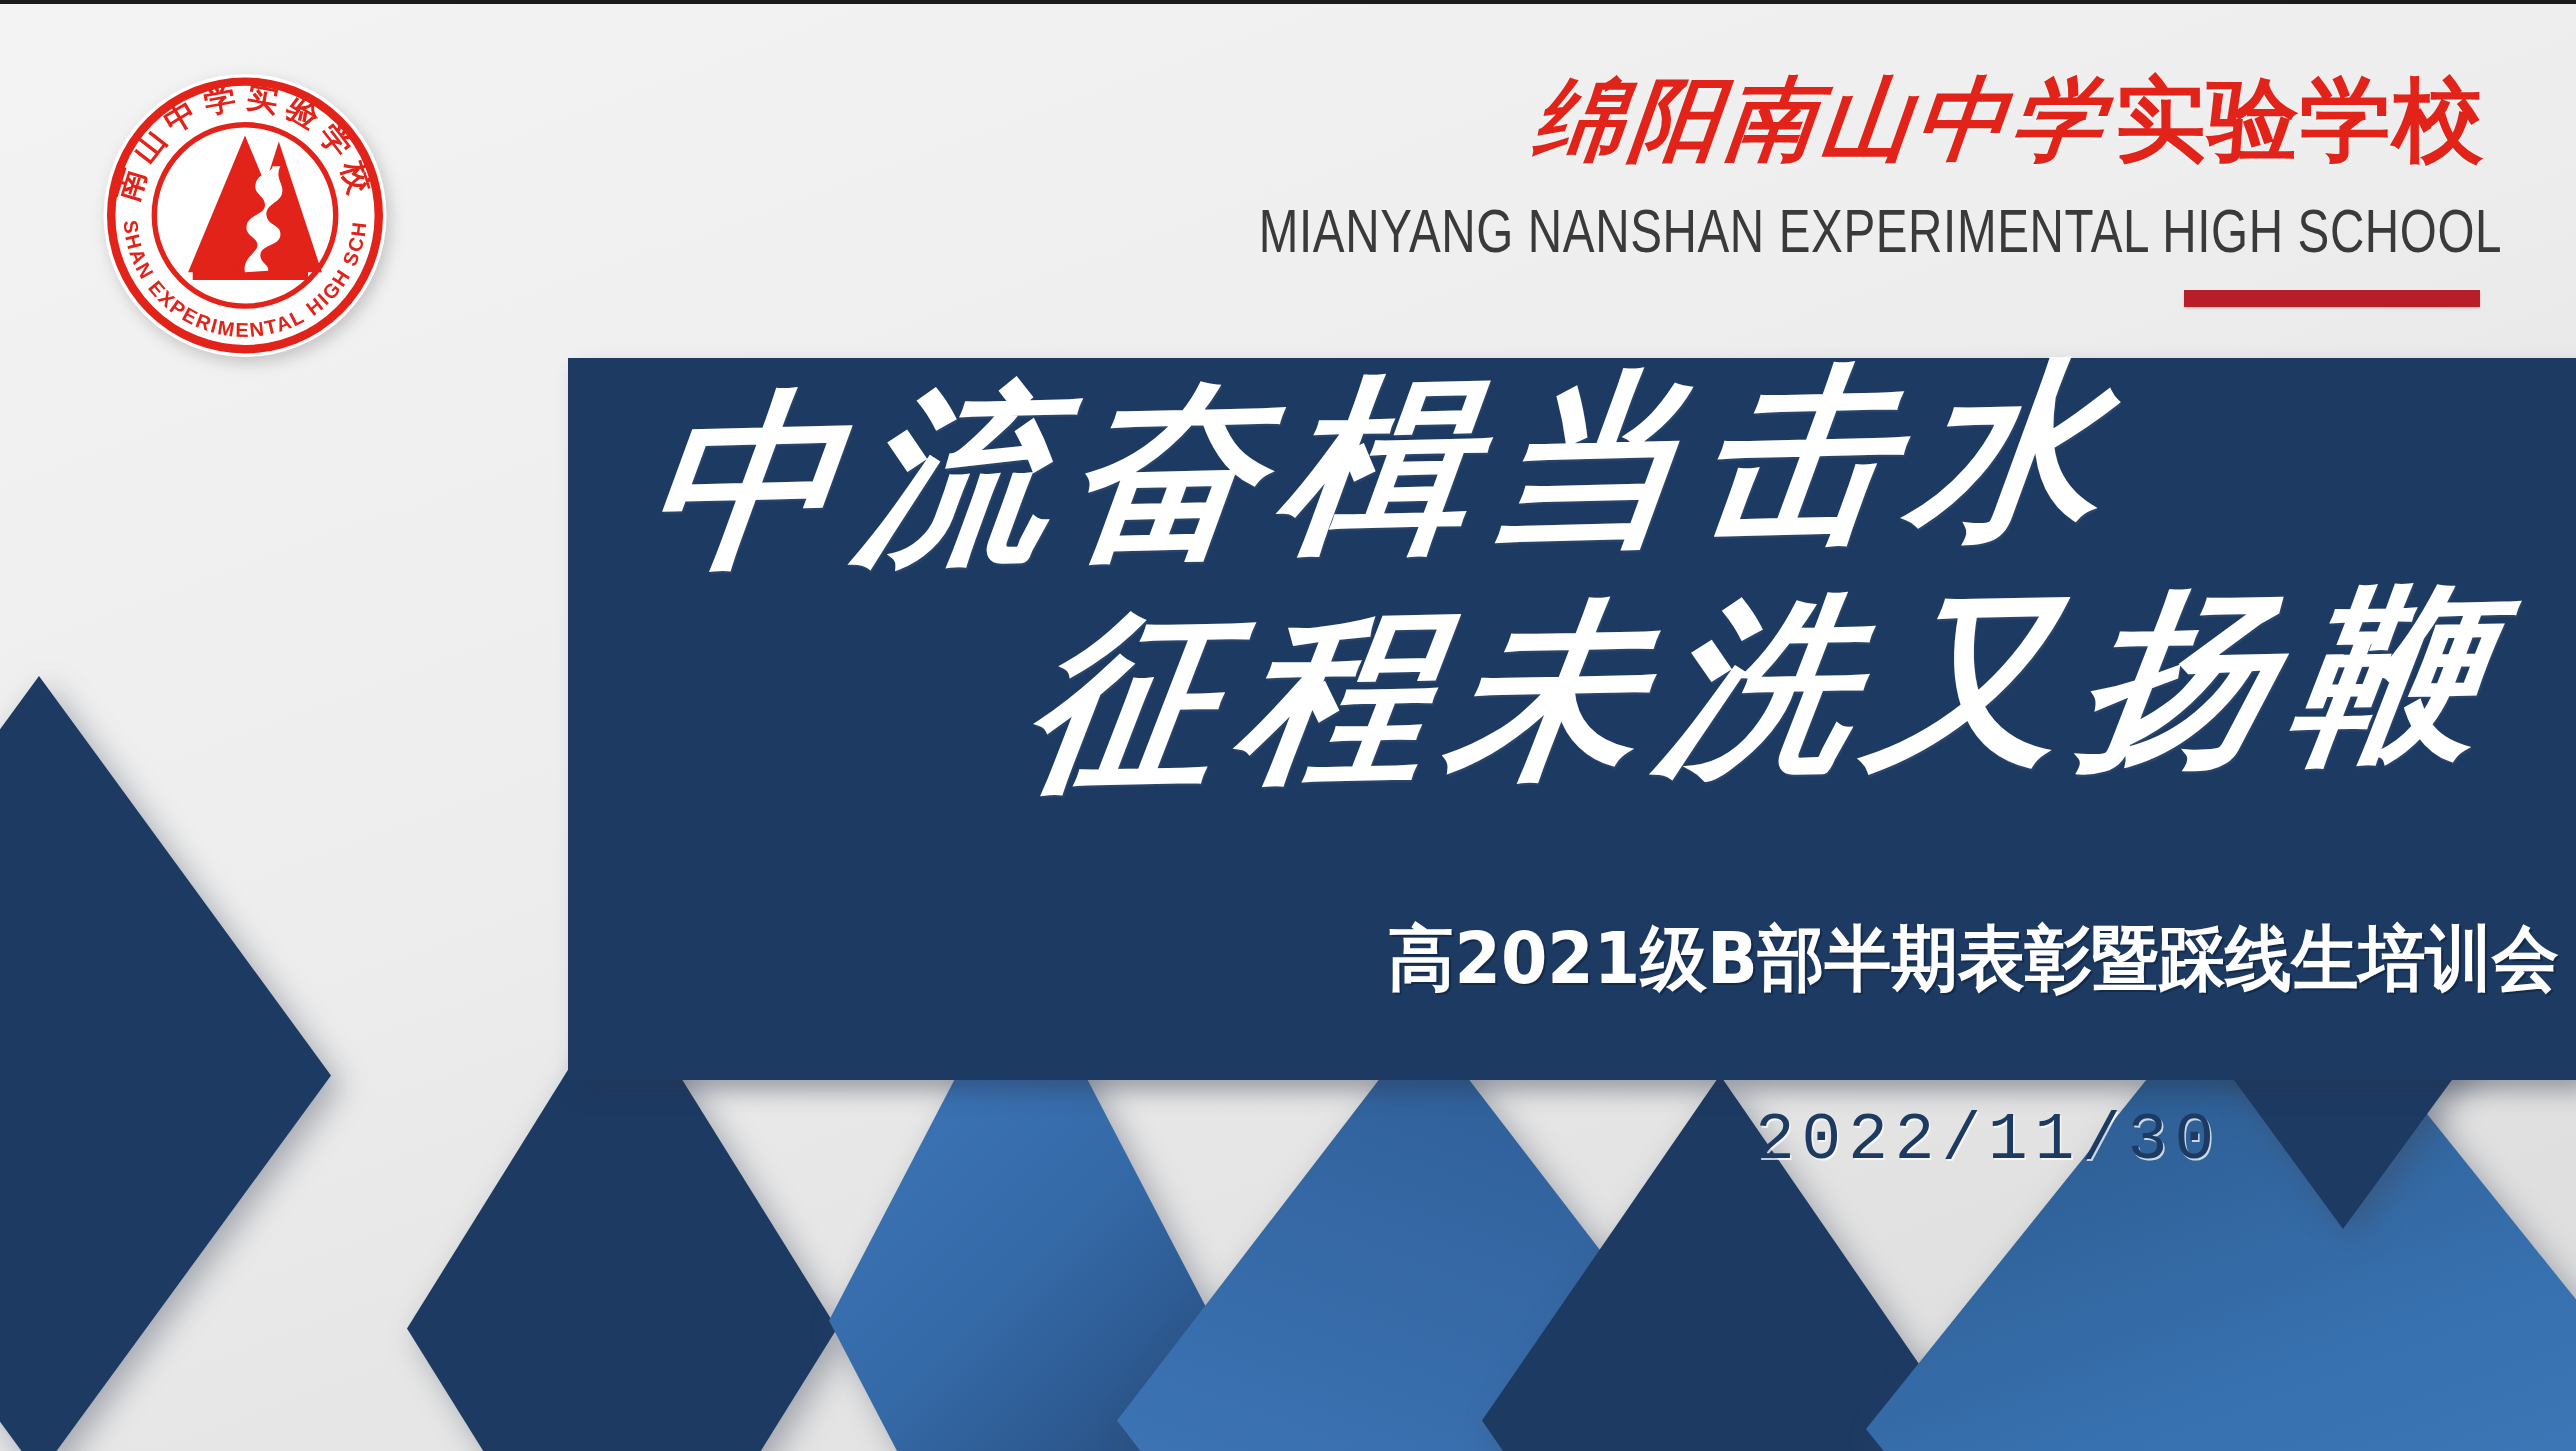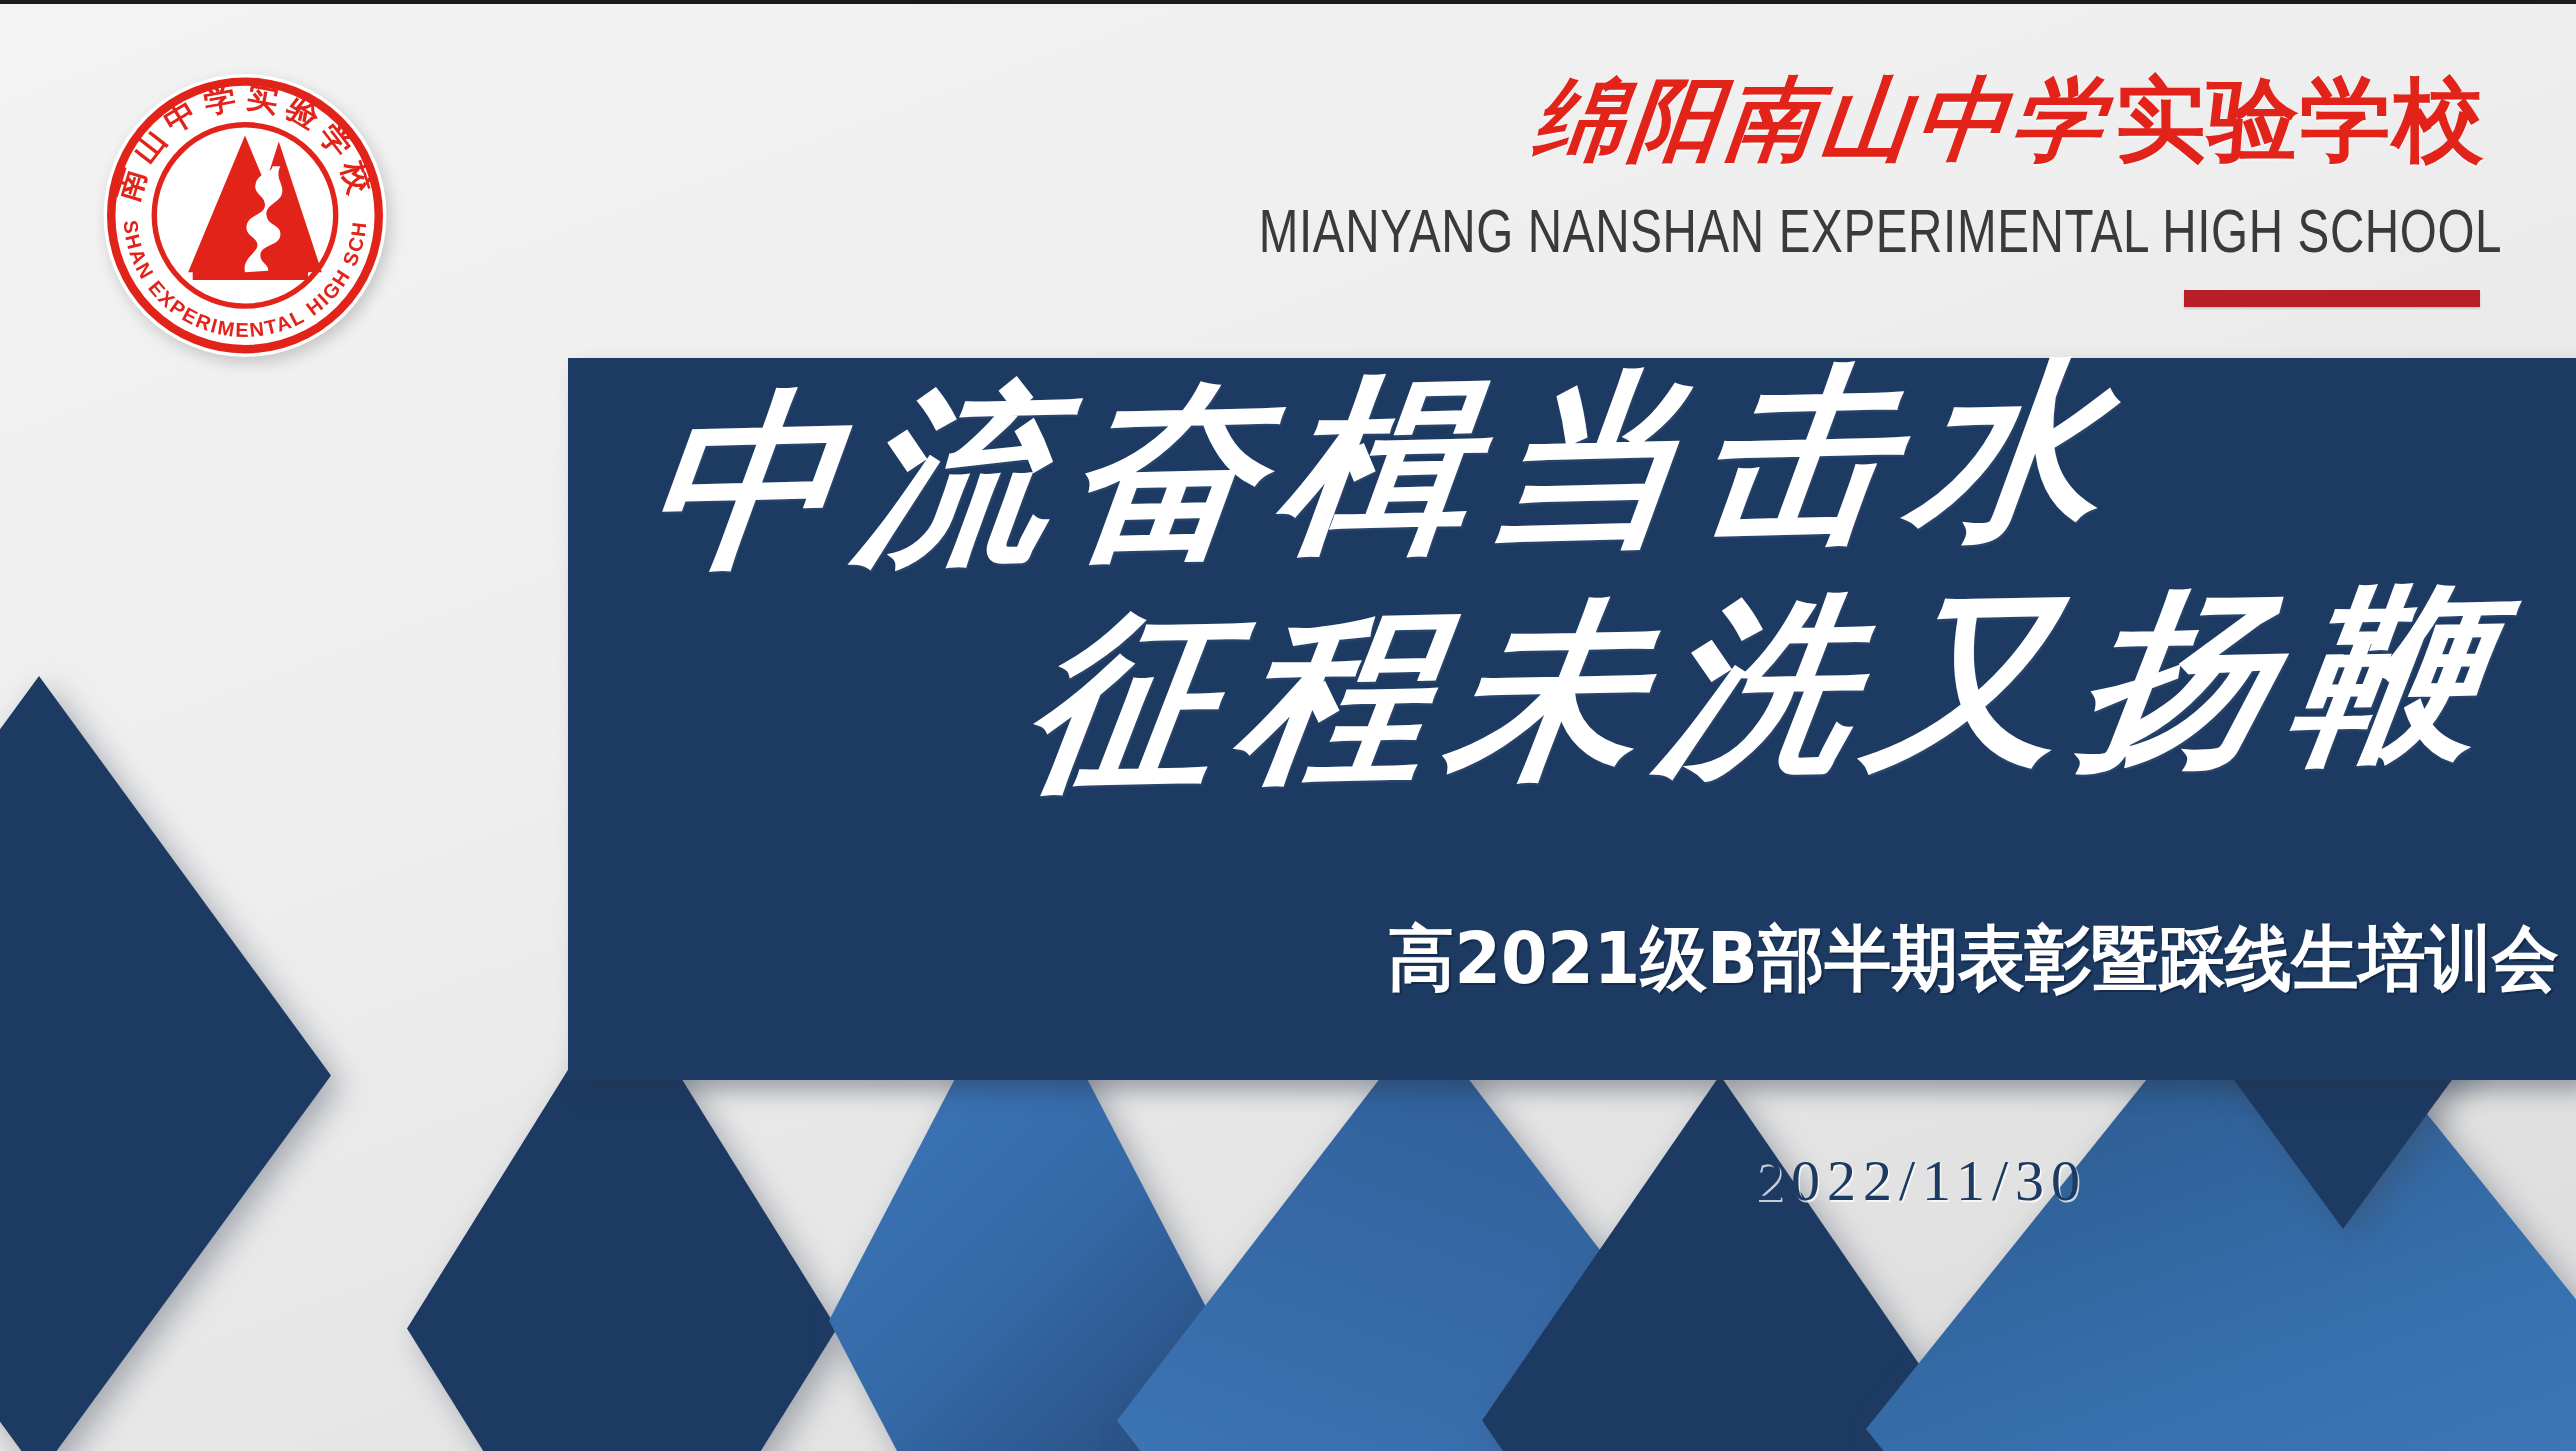--- a/index.html
+++ b/index.html
@@ -74,24 +74,24 @@
     position:absolute; right:17px; top:565px;
     color:#ffffff; font-size:71px; line-height:1;
     font-weight:700; white-space:nowrap; letter-spacing:0px;
     font-family:"DejaVu Sans","Liberation Sans",sans-serif;
     transform:scaleX(.94); transform-origin:right center;
     text-shadow:2.3px 2.3px 0 rgba(0,0,0,.25);
   }
 
   
   #date{
-    position:absolute; left:1755px; top:1152px; z-index:40;
-    color:#1d3a63; font-size:58px; line-height:1;
+    position:absolute; left:1755px; top:1108px; z-index:40;
+    color:#1d3a63; font-size:66px; line-height:1;
     letter-spacing:7px; white-space:nowrap; font-weight:400;
-    font-family:Liberation Serif, serif;
+    font-family:Liberation Mono, monospace;
     text-shadow:1.5px 1.5px 0 rgba(255,255,255,.75);
   }
 </style>
 </head>
 <body>
 
 <div id="slide">
 
   <div id="topline"></div>
 

